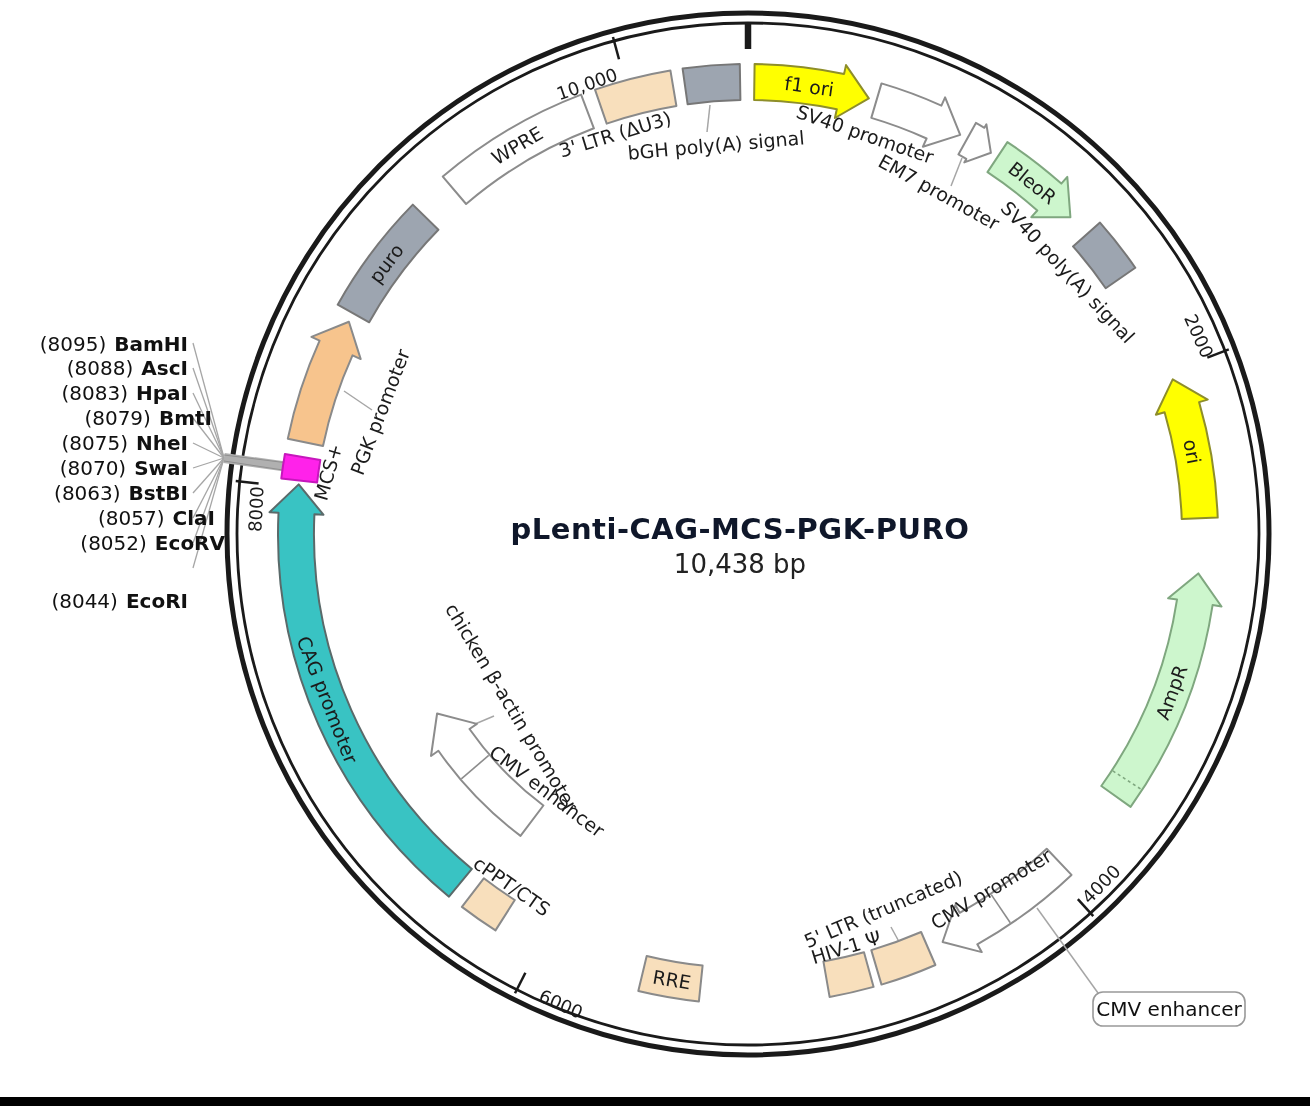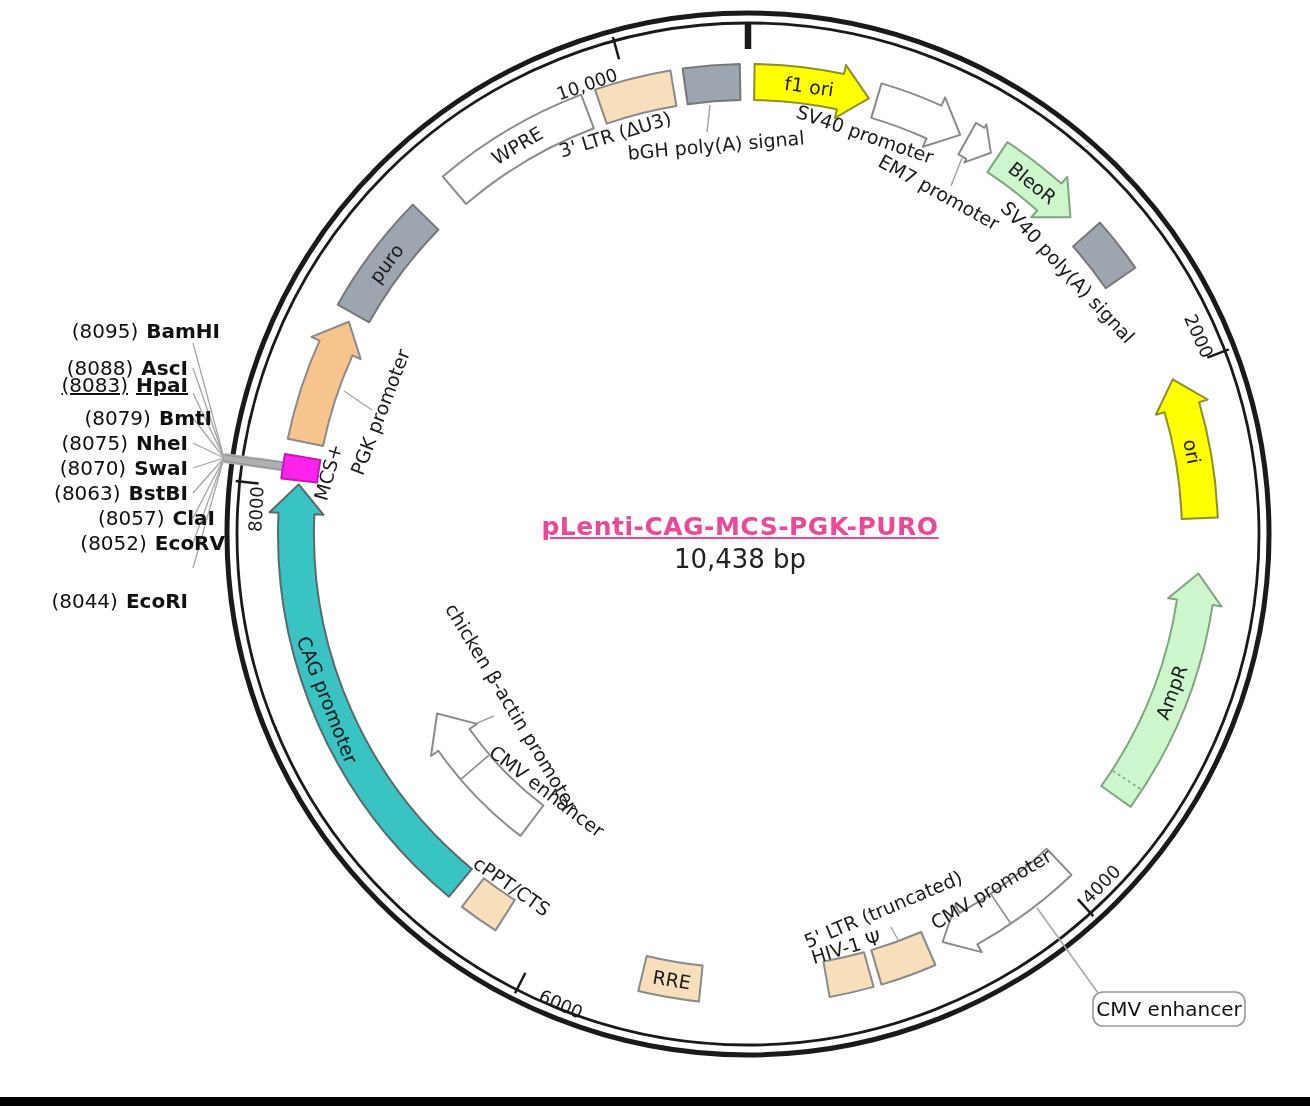--- a/index.html
+++ b/index.html
@@ -1,21 +1,21 @@
 <!DOCTYPE html>
 <html><head>
 <meta charset="utf-8">
 <style>
   html,body{margin:0;padding:0;background:#fff;}
   #stage{position:relative;width:1310px;height:1106px;background:#ffffff;overflow:hidden;
          font-family:"DejaVu Sans","Liberation Sans",sans-serif;}
   #plasmid-svg{position:absolute;left:0;top:0;}
   .title-block{position:absolute;left:740px;top:512px;transform:translateX(-50%);
                text-align:center;white-space:nowrap;}
-  .plasmid-title{font-size:25px;font-weight:bold;color:#ec4899;letter-spacing:0.5px;text-decoration:underline;}
+  .plasmid-title{font-size:29px;font-weight:bold;color:#0f172a;letter-spacing:0.5px;}
   .plasmid-size{font-size:26px;color:#222;margin-top:3px;}
   #enzyme-list{position:absolute;left:0;top:0;}
   .enzyme-row{position:absolute;left:0;width:188px;text-align:right;font-size:20px;
               color:#111;white-space:nowrap;line-height:26px;}
   .enzyme-pos{font-weight:normal;}
   .enzyme-name{font-weight:bold;margin-left:8px;}
   .bottom-bar{position:absolute;left:0;top:1097px;width:1310px;height:9px;background:#000;}
   text{font-family:"DejaVu Sans","Liberation Sans",sans-serif;}
   .feat-label{font-size:19px;fill:#1b1b1b;}
   .tick-label{font-size:18px;fill:#1b1b1b;}
@@ -105,23 +105,23 @@
       <rect x="1093" y="992" width="152" height="34" rx="10" ry="10" fill="#fff" stroke="#999" stroke-width="1.6"></rect>
       <text x="1169" y="1009" text-anchor="middle" dominant-baseline="central" class="callout-text">CMV enhancer</text>
     </svg>
 
   <div class="title-block">
     <div class="plasmid-title">pLenti-CAG-MCS-PGK-PURO</div>
     <div class="plasmid-size">10,438 bp</div>
   </div>
 
   <div id="enzyme-list">
-      <div class="enzyme-row" style="top: 318px; margin-left: 32px;"><span class="enzyme-pos">(8095)</span><span class="enzyme-name">BamHI</span></div>
+      <div class="enzyme-row" style="top: 331px;"><span class="enzyme-pos">(8095)</span><span class="enzyme-name">BamHI</span></div>
       <div class="enzyme-row" style="top: 355px;"><span class="enzyme-pos">(8088)</span><span class="enzyme-name">AscI</span></div>
-      <div class="enzyme-row" style="top: 372px; text-decoration: underline;"><span class="enzyme-pos">(8083)</span><span class="enzyme-name">HpaI</span></div>
+      <div class="enzyme-row" style="top: 380px;"><span class="enzyme-pos">(8083)</span><span class="enzyme-name">HpaI</span></div>
       <div class="enzyme-row" style="top: 405px; margin-left: 24px;"><span class="enzyme-pos">(8079)</span><span class="enzyme-name">BmtI</span></div>
       <div class="enzyme-row" style="top: 430px;"><span class="enzyme-pos">(8075)</span><span class="enzyme-name">NheI</span></div>
       <div class="enzyme-row" style="top: 455px;"><span class="enzyme-pos">(8070)</span><span class="enzyme-name">SwaI</span></div>
       <div class="enzyme-row" style="top: 480px;"><span class="enzyme-pos">(8063)</span><span class="enzyme-name">BstBI</span></div>
       <div class="enzyme-row" style="top: 505px; padding-left: 27px;"><span class="enzyme-pos">(8057)</span><span class="enzyme-name">ClaI</span></div>
       <div class="enzyme-row" style="top: 530px; padding-left: 37px;"><span class="enzyme-pos">(8052)</span><span class="enzyme-name">EcoRV</span></div>
       <div class="enzyme-row" style="top: 588px;"><span class="enzyme-pos">(8044)</span><span class="enzyme-name">EcoRI</span></div>
     </div>
 
   <div class="bottom-bar"></div>

